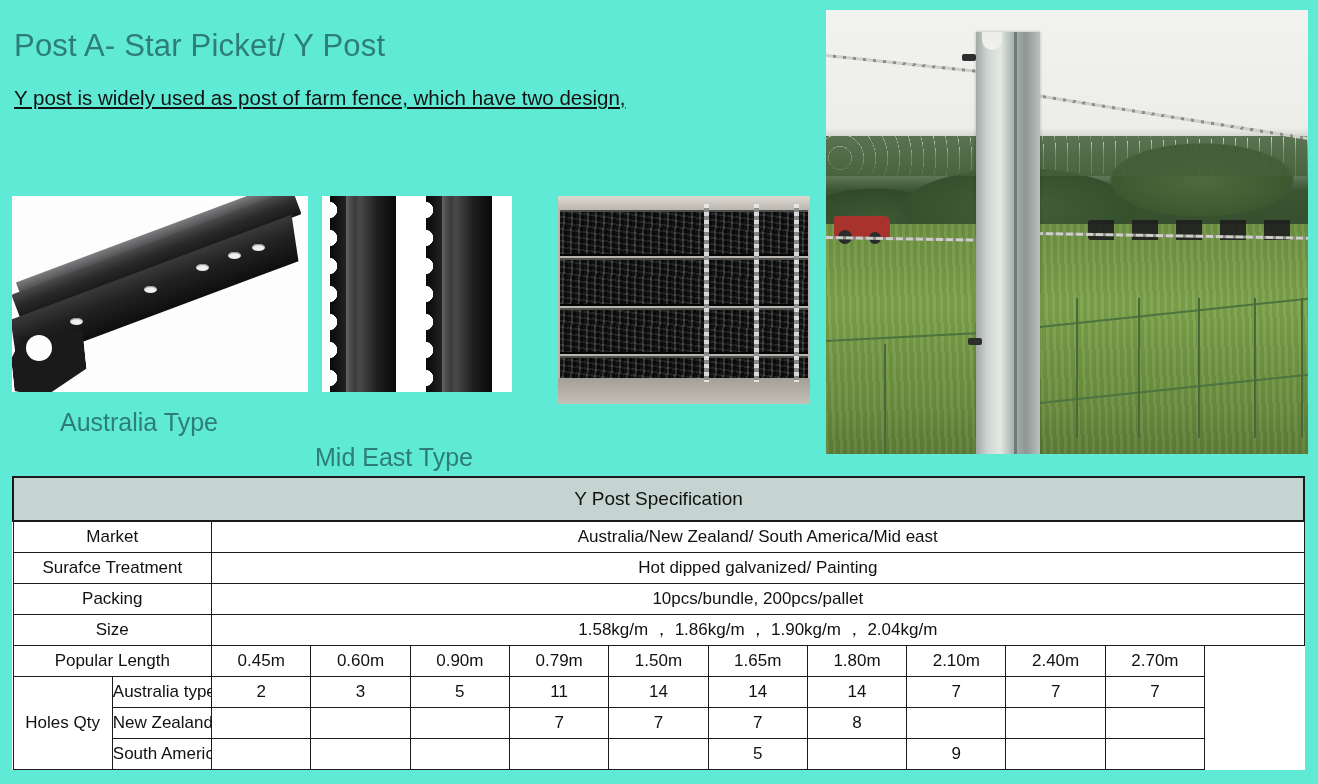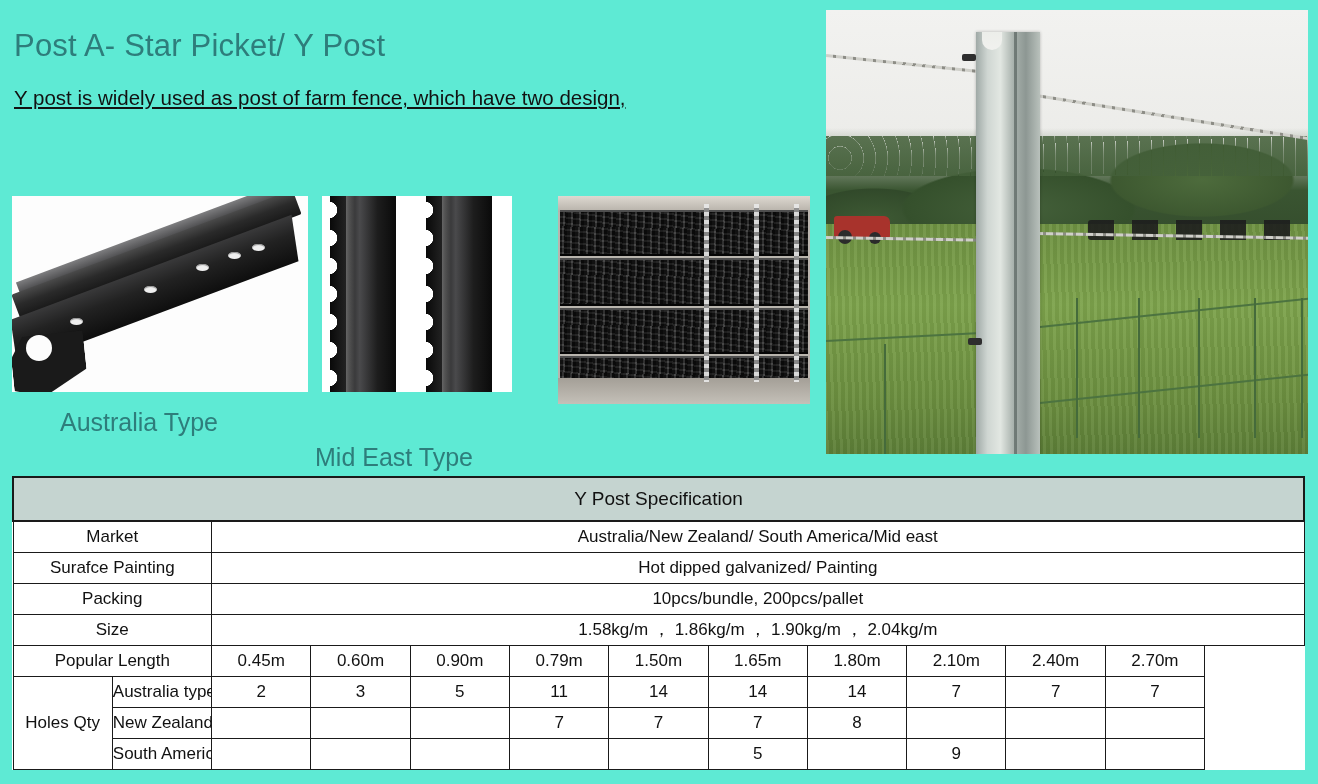--- a/index.html
+++ b/index.html
@@ -328,21 +328,21 @@
       <tr>
         <th colspan="13">Y Post Specification</th>
       </tr>
     </thead>
     <tbody id="spec-body">
         <tr>
           <td class="row-label" colspan="2">Market</td>
           <td colspan="11">Australia/New Zealand/ South America/Mid east</td>
         </tr>
         <tr>
-          <td class="row-label" colspan="2">Surafce Painting</td>
+          <td class="row-label" colspan="2">Surafce Treatment</td>
           <td colspan="11">Hot dipped galvanized/ Painting</td>
         </tr>
         <tr>
           <td class="row-label" colspan="2">Packing</td>
           <td colspan="11">10pcs/bundle, 200pcs/pallet</td>
         </tr>
         <tr>
           <td class="row-label" colspan="2">Size</td>
           <td colspan="11">1.58kg/m ，  1.86kg/m ，  1.90kg/m ，  2.04kg/m</td>
         </tr>

